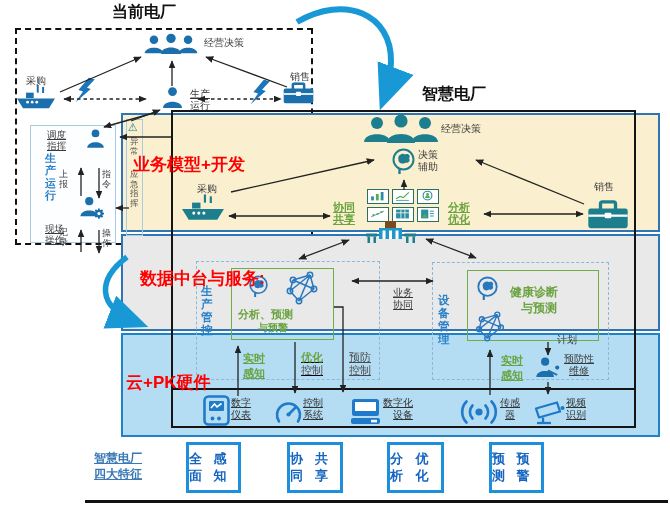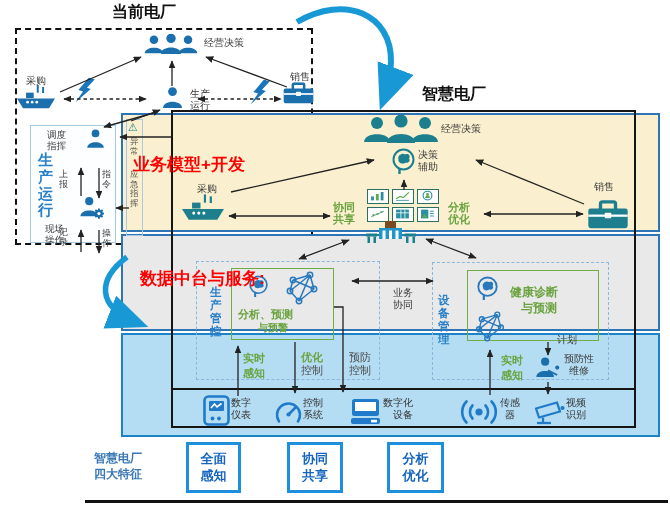--- a/index.html
+++ b/index.html
@@ -1,32 +1,32 @@
 <!DOCTYPE html>
 <html><head>
 <meta charset="utf-8">
 <style>
   html,body{margin:0;padding:0;}
   body{font-family:"Liberation Sans","DejaVu Sans",sans-serif;background:#fff;}
   #canvas{position:relative;width:670px;height:508px;background:#fff;overflow:hidden;}
   .abs{position:absolute;}
   .lbl{font-size:10px;color:#3a3a3a;line-height:1.15;white-space:nowrap;}
-  .two{text-align:center;white-space:nowrap;}
+  .two{text-align:center;white-space:nowrap;text-decoration:underline;}
   .vt{width:1em;line-height:1.12;word-break:break-all;text-align:center;white-space:normal;}
   .green{color:#6aa33f;font-weight:bold;}
   .dark{color:#4a4a4a;}
   .blue{color:#2980c9;font-weight:bold;}
   .red{color:#ff0000;font-weight:bold;font-size:17px;white-space:nowrap;z-index:9;}
   .title{font-size:16px;font-weight:bold;color:#111;white-space:nowrap;}
   .band{border:2px solid #2e75b6;box-sizing:border-box;}
   .gbox{border:1.6px solid #70ad47;box-sizing:border-box;z-index:4;}
   .dashbox{border:1.5px dashed #8ab7dc;box-sizing:border-box;z-index:3;}
   .cellrow{display:flex;gap:3px;z-index:5;}
   .cell{width:22px;height:15px;border:1.5px solid #2a6f62;background:#fff;box-sizing:border-box;}
-  .feat{background:#fff;border:3px solid #1e8fdd;box-sizing:border-box;display:flex;flex-direction:column;align-items:center;justify-content:center;font-size:13px;font-weight:bold;color:#1565c0;line-height:1.25;z-index:5;}
+  .feat{background:#fff;border:3px solid #1e8fdd;box-sizing:border-box;display:flex;align-items:center;justify-content:center;font-size:13px;font-weight:bold;color:#1565c0;line-height:1.25;z-index:5;}
   svg.icon{display:block;overflow:visible;}
   .z2{z-index:2}.z3{z-index:3}.z4{z-index:4}.z5{z-index:5}
   #overlay{position:absolute;left:0;top:0;z-index:7;pointer-events:none;}
 </style>
 </head>
 <body>
 
 <div id="canvas">
 
   <svg width="0" height="0" style="position:absolute" aria-hidden="true">
@@ -181,21 +181,21 @@
     <div>生产</div>
     <div>运行</div>
   </div>
 
   <div class="abs lbl z2" style="left:290px;top:71px;">销售</div>
   <svg class="abs icon z2" style="left:283px;top:82px;color:#1b6fad;" width="31" height="23" viewBox="0 0 44 32">
       <use href="#sym-briefcase"></use>
     </svg>
 
   <div class="abs z2" style="left:30px;top:125px;width:86px;height:118px;border:1.5px solid #a8cbe2;background:#fdfeff;box-sizing:border-box;"></div>
-  <div class="abs vt blue z3" style="left:38px;top:152px;font-size:15px;">生产运行</div>
+  <div class="abs vt blue z3" style="left:45px;top:152px;font-size:11px;">生产运行</div>
   <div class="abs lbl two z3" style="left:47px;top:130px;font-size:9.5px;">
     <div>调度</div>
     <div>指挥</div>
   </div>
   <svg class="abs icon z3" style="left:85px;top:128px;color:#1b6fad;" width="21" height="22" viewBox="0 0 24 24">
       <use href="#sym-person"></use>
     </svg>
   <div class="abs vt z3" style="left:59px;top:169px;font-size:9px;color:#444;">上报</div>
   <div class="abs vt z3" style="left:102px;top:169px;font-size:9px;color:#444;">指令</div>
   <div class="abs lbl two z3" style="left:45px;top:196px;font-size:9.5px;margin-top:28px;">
@@ -216,20 +216,21 @@
 
   <div class="abs title z5" style="left:422px;top:84px;">智慧电厂</div>
 
   <div class="abs z4" style="left:126px;top:119px;width:17px;height:117px;border:1px solid #a8cbe2;box-sizing:border-box;"></div>
   <div class="abs z5" style="left:128px;top:121px;font-size:11px;color:#1d7f8e;">⚠</div>
   <div class="abs vt z5" style="left:130px;top:137px;font-size:8.5px;color:#555;">异常</div>
   <div class="abs vt z5" style="left:130px;top:170px;font-size:8.5px;color:#555;">应急指挥</div>
 
   <div class="abs red" style="left:133px;top:153px;">业务模型+开发</div>
   <div class="abs red" style="left:140px;top:267px;">数据中台与服务:</div>
+  <div class="abs red" style="left:126px;top:371px;">云+PK硬件</div>
 
   <svg class="abs icon z5" style="left:363px;top:114px;color:#1d7f8e;" width="76" height="30" viewBox="0 0 76 30">
       <use href="#sym-people"></use>
     </svg>
   <div class="abs lbl z5" style="left:441px;top:123px;">经营决策</div>
   <svg class="abs icon z5" style="left:391px;top:148px;color:#1d7f8e;" width="25" height="27" viewBox="0 0 25 27">
       <use href="#sym-head"></use>
     </svg>
   <div class="abs lbl z5" style="left:418px;top:149px;">
     <div>决策</div>
@@ -303,21 +304,21 @@
   <div class="abs lbl z5" style="left:594px;top:181px;">销售</div>
   <svg class="abs icon z5" style="left:586px;top:200px;color:#1d7f8e;" width="44" height="30" viewBox="0 0 44 32">
       <use href="#sym-briefcase"></use>
     </svg>
 
   <svg class="abs icon z5" style="left:366px;top:221px;" width="50" height="23" viewBox="0 0 50 23">
       <use href="#sym-factory"></use>
     </svg>
 
   <div class="abs dashbox" style="left:196px;top:261px;width:184px;height:119px;"></div>
-  <div class="abs vt blue z5" style="left:210px;top:286px;font-size:11.5px;">生产管控</div>
+  <div class="abs vt blue z5" style="left:201px;top:286px;font-size:11.5px;font-family:Liberation Mono, monospace;">生产管控</div>
   <div class="abs gbox" style="left:231px;top:268px;width:103px;height:72px;"></div>
   <svg class="abs icon z5" style="left:248px;top:275px;color:#2878be;" width="21" height="23" viewBox="0 0 25 27">
       <use href="#sym-head"></use>
     </svg>
   <svg class="abs icon z5" style="left:286px;top:271px;color:#2878be;" width="32" height="34" viewBox="0 0 32 34">
       <use href="#sym-network"></use>
     </svg>
   <div class="abs green z5" style="left:238px;top:307px;font-size:11px;">分析、预测</div>
   <div class="abs green z5" style="left:258px;top:321px;font-size:10px;">与预警</div>
 
@@ -407,20 +408,24 @@
     <div>全面</div>
     <div>感知</div>
   </div>
   <div class="abs feat" style="left:287px;top:442px;width:56px;height:51px;">
     <div>协同</div>
     <div>共享</div>
   </div>
   <div class="abs feat" style="left:387px;top:442px;width:57px;height:51px;">
     <div>分析</div>
     <div>优化</div>
+  </div>
+  <div class="abs feat" style="left:489px;top:442px;width:55px;height:51px;">
+    <div>预测</div>
+    <div>预警</div>
   </div>
   <div class="abs" style="left:85px;top:500px;width:583px;height:3px;background:#111;z-index:5;"></div>
 
   <svg id="overlay" width="670" height="508" viewBox="0 0 670 508">
     <defs>
       <marker id="m-end" markerWidth="8" markerHeight="8" refX="5.6" refY="2.6" orient="auto-start-reverse">
         <path d="M0,0 L6.2,2.6 L0,5.2 z" fill="#222"></path>
       </marker>
       <marker id="m-blue" markerWidth="9" markerHeight="9" refX="5.5" refY="3.2" orient="auto">
         <path d="M0,0 L7.5,3.2 L0,6.4 z" fill="#1899d5"></path>

